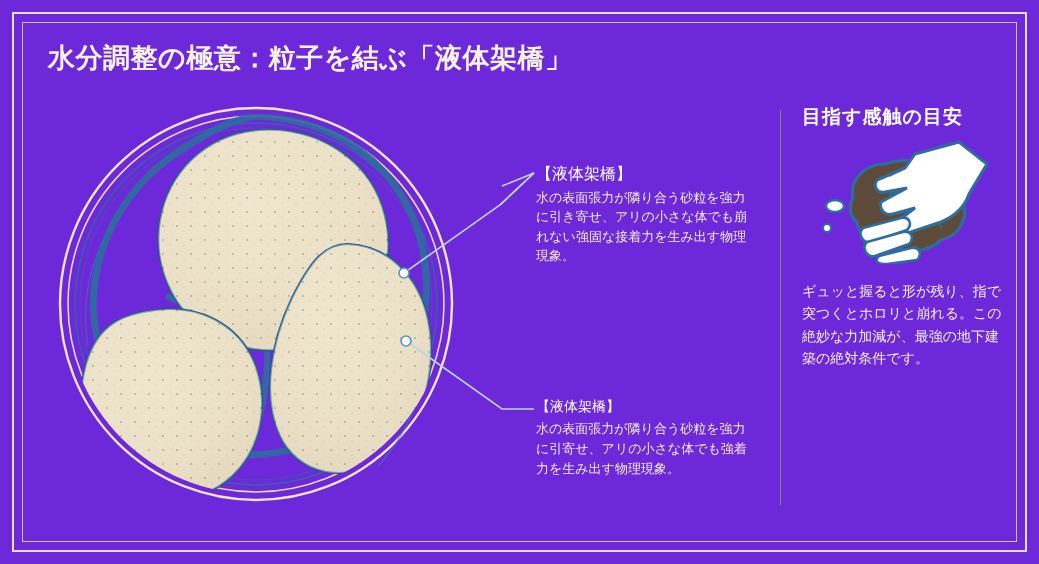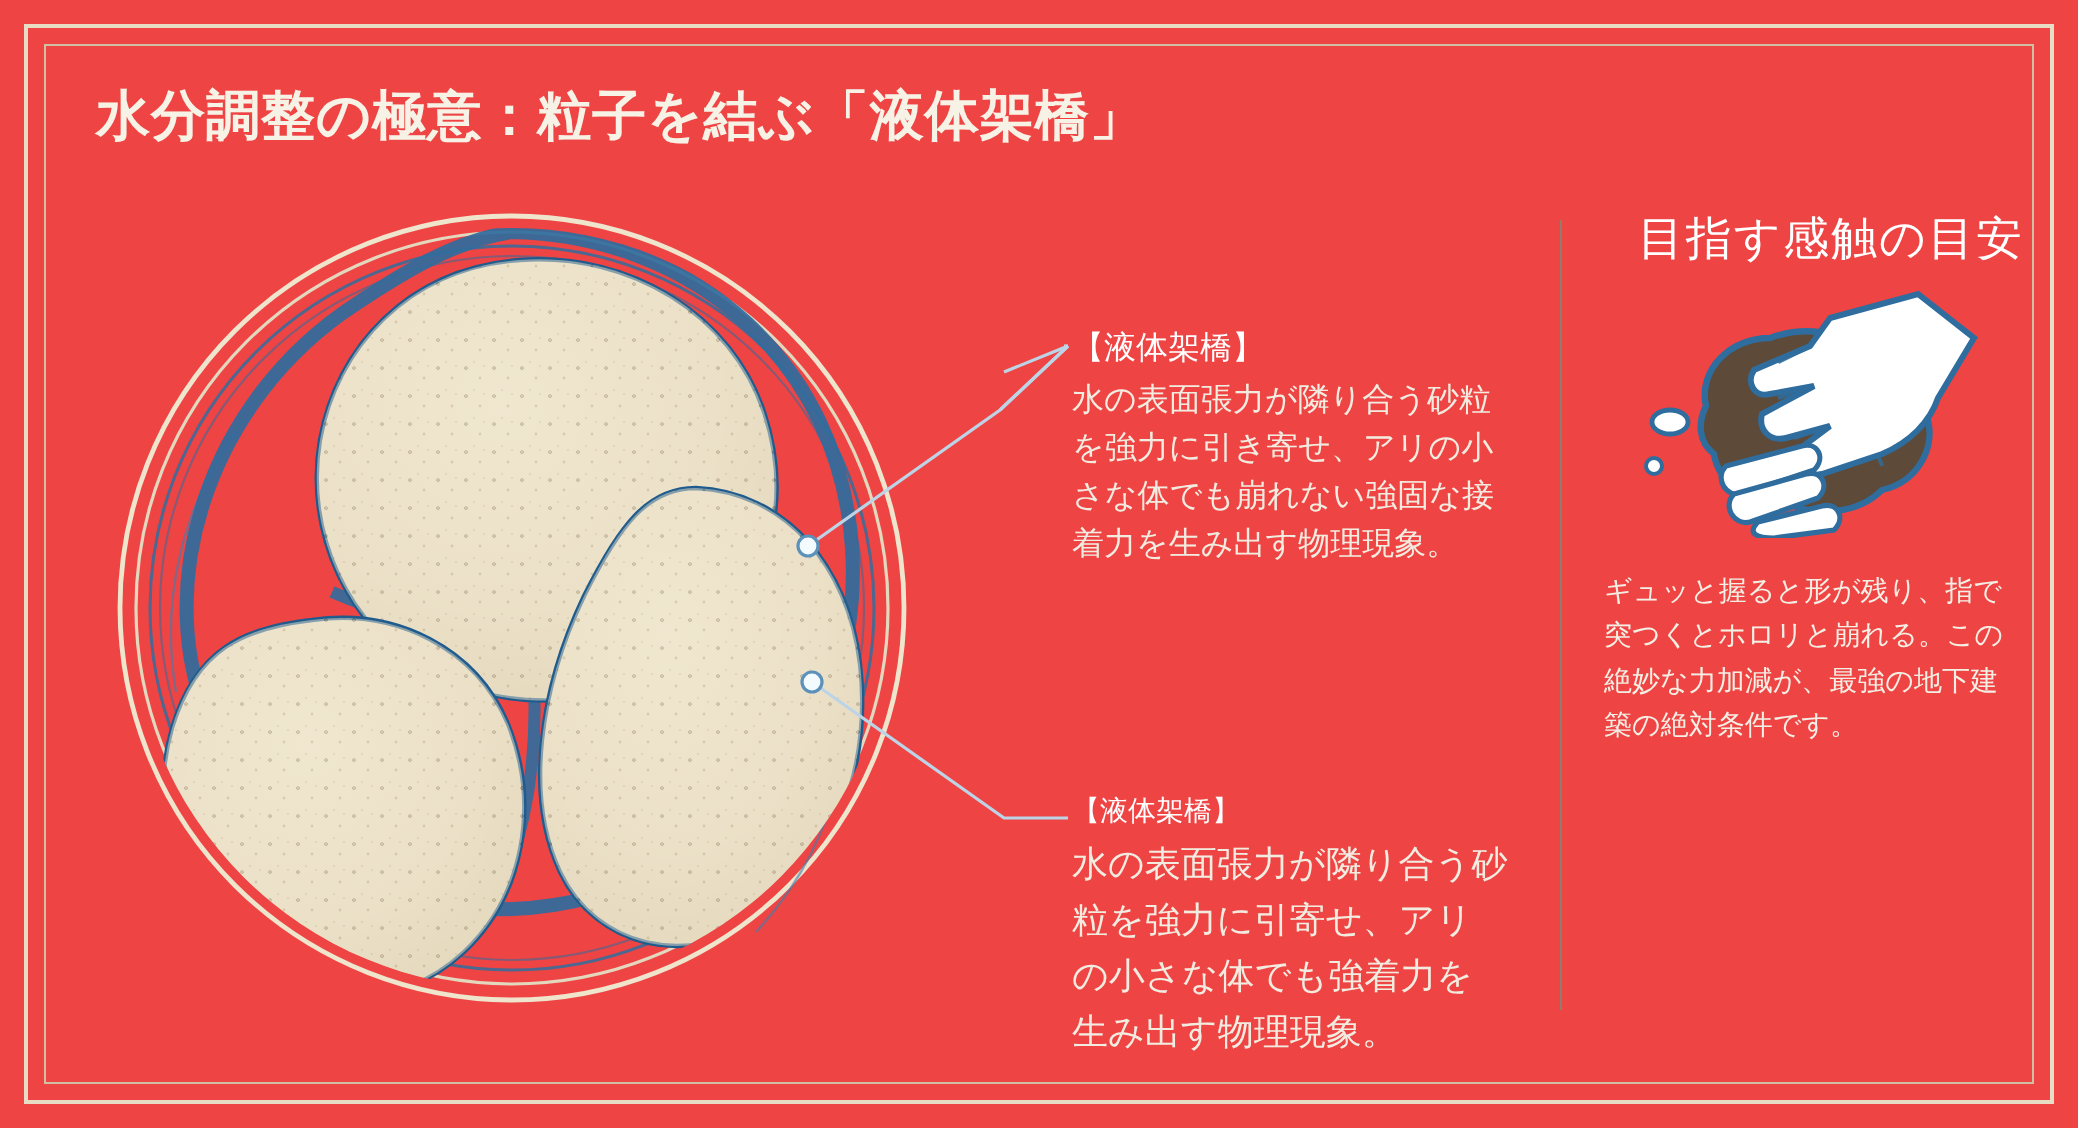--- a/index.html
+++ b/index.html
@@ -7,21 +7,21 @@
     padding: 0;
     background: #2e221a;
   }
   body {
     font-family: "DejaVu Sans", "Liberation Sans", sans-serif;
   }
   #infographic {
     position: relative;
     width: 1039px;
     height: 564px;
-    background: #ef4444;
+    background: #6d28d9;
     overflow: hidden;
   }
   
   .frame-outer {
     position: absolute;
     left: 12px;
     top: 12px;
     right: 12px;
     bottom: 12px;
     border: 2px solid #e8dcc4;
@@ -69,26 +69,26 @@
   .callout-2 { left: 536px; top: 397px; }
   .callout-title {
     font-size: 16px;
     font-weight: normal;
     color: #ffffff;
     line-height: 1.35;
     margin-bottom: 3px;
   }
   .callout-title.small { font-size: 14px; }
   .callout-body {
-    font-size: 16px;
+    font-size: 13px;
     color: #f2ece0;
     line-height: 1.5;
   }
   .callout-body.small {
-    font-size: 18px;
+    font-size: 13px;
     line-height: 1.55;
   }
   
   .leaders {
     position: absolute;
     left: 0;
     top: 0;
     width: 1039px;
     height: 564px;
     pointer-events: none;
@@ -103,24 +103,24 @@
     background: #8d7f6b;
   }
   
   .panel {
     position: absolute;
     left: 802px;
     top: 104px;
     width: 210px;
   }
   .panel-heading {
-    font-size: 23px;
-    font-weight: normal;
+    font-size: 19px;
+    font-weight: bold;
     color: #ffffff;
-    text-align: right;
+    text-align: left;
     letter-spacing: 1px;
     margin-bottom: 6px;
   }
   .panel-icon {
     display: block;
     margin: 4px auto 14px auto;
   }
   .panel-text {
     font-size: 14px;
     color: #f4efe4;

